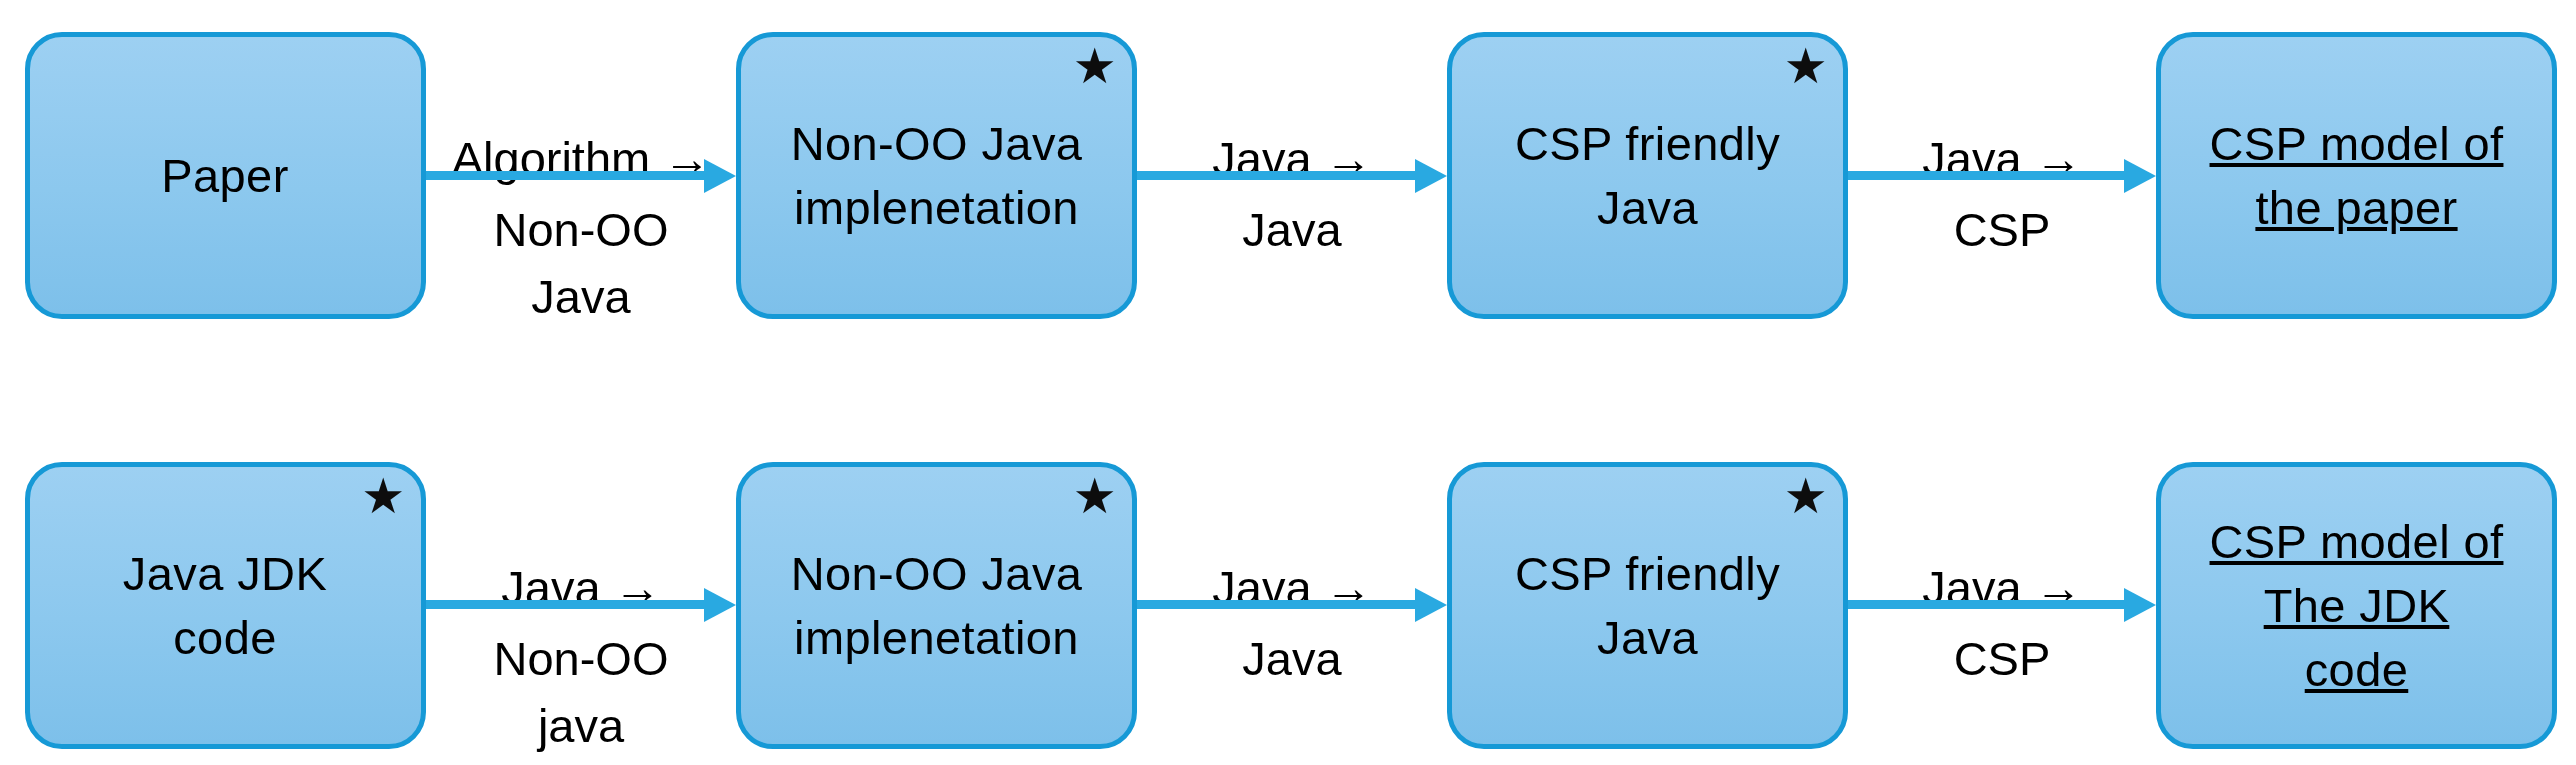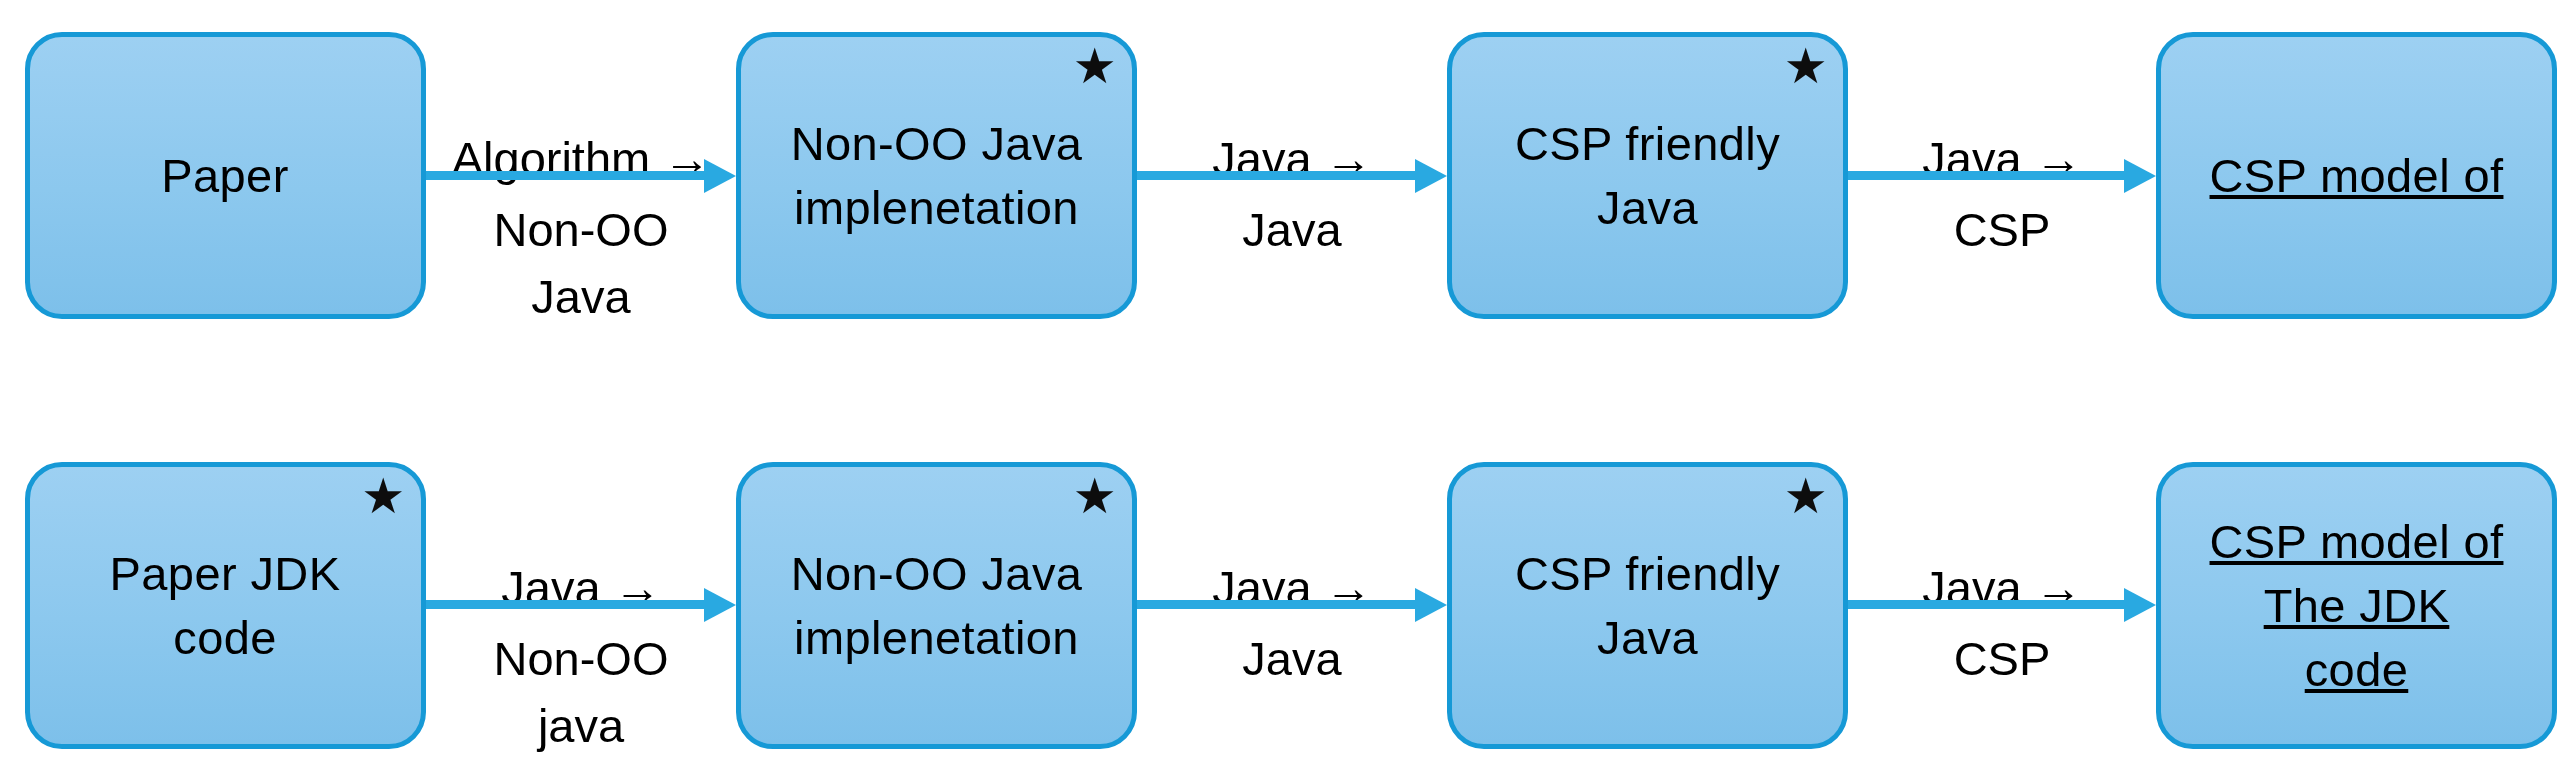--- a/index.html
+++ b/index.html
@@ -132,27 +132,28 @@
 
   <div class="alabel above r1 g3">Java →</div>
   <div class="arrow r1 g3"></div>
   <div class="alabel below r1 g3">
     <div>CSP</div>
   </div>
 
   <div class="node r1 c4">
     <div class="node-label">
       <div>CSP model of</div>
+      <div>the paper</div>
     </div>
   </div>
 
   <div class="node r2 c1">
     <span class="star">★</span>
     <div class="node-label">
-      <div>Paper JDK</div>
+      <div>Java JDK</div>
       <div>code</div>
     </div>
   </div>
 
   <div class="alabel above r2 g1">Java →</div>
   <div class="arrow r2 g1"></div>
   <div class="alabel below r2 g1">
     <div>Non-OO</div>
     <div>java</div>
   </div>

